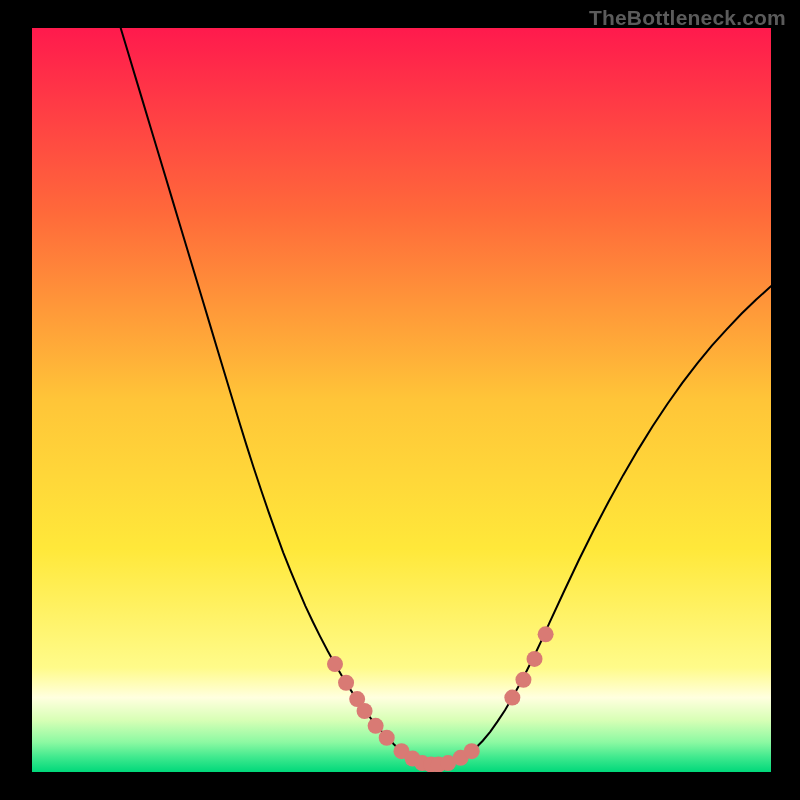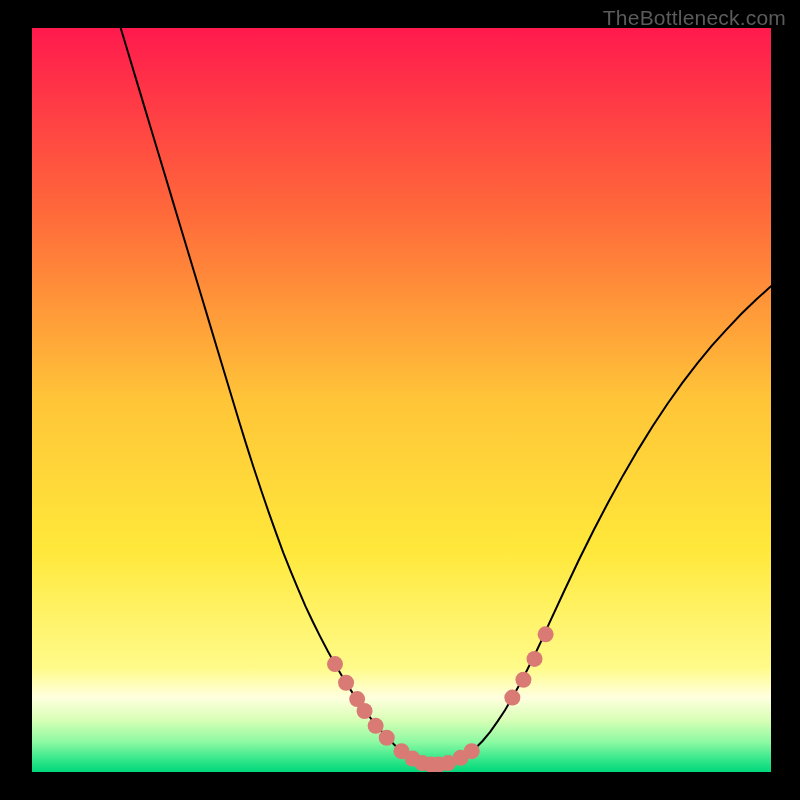--- a/index.html
+++ b/index.html
@@ -24,21 +24,21 @@
     width: 739px;
     height: 744px;
     overflow: hidden;
   }
   .watermark {
     position: absolute;
     top: 6px;
     right: 14px;
     color: #5b5b5b;
     font-size: 21px;
-    font-weight: 400;
+    font-weight: 700;
     letter-spacing: 0.2px;
   }
   svg { display: block; }
 </style>
 </head>
 <body>
 
 <div class="frame">
   <div class="watermark">TheBottleneck.com</div>
   <div class="plot">

